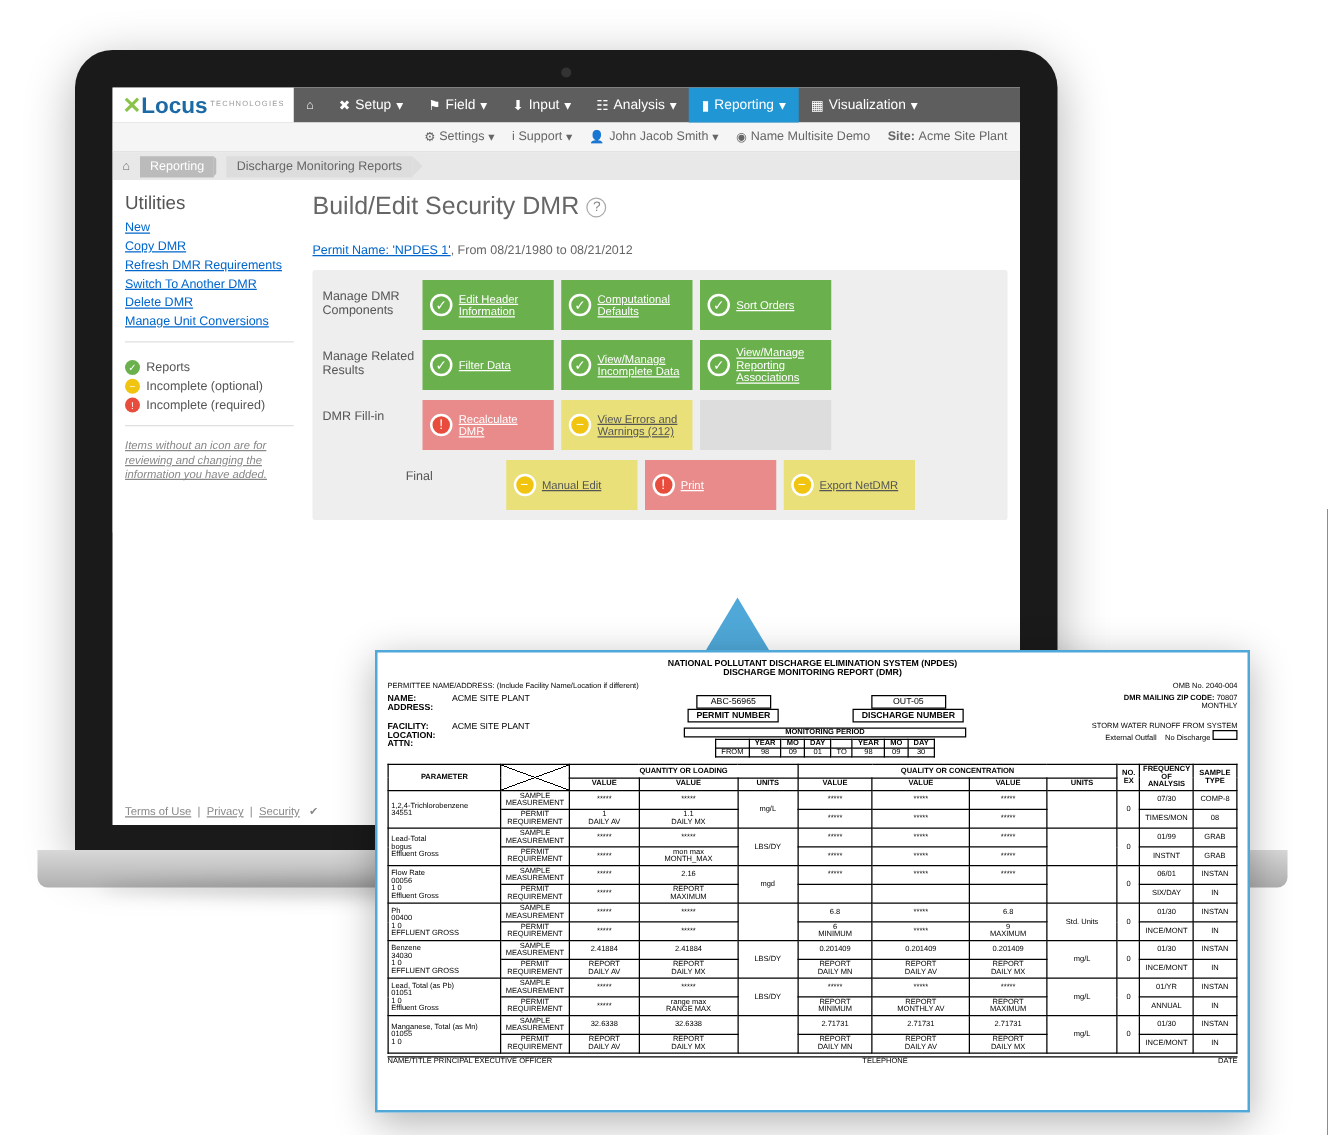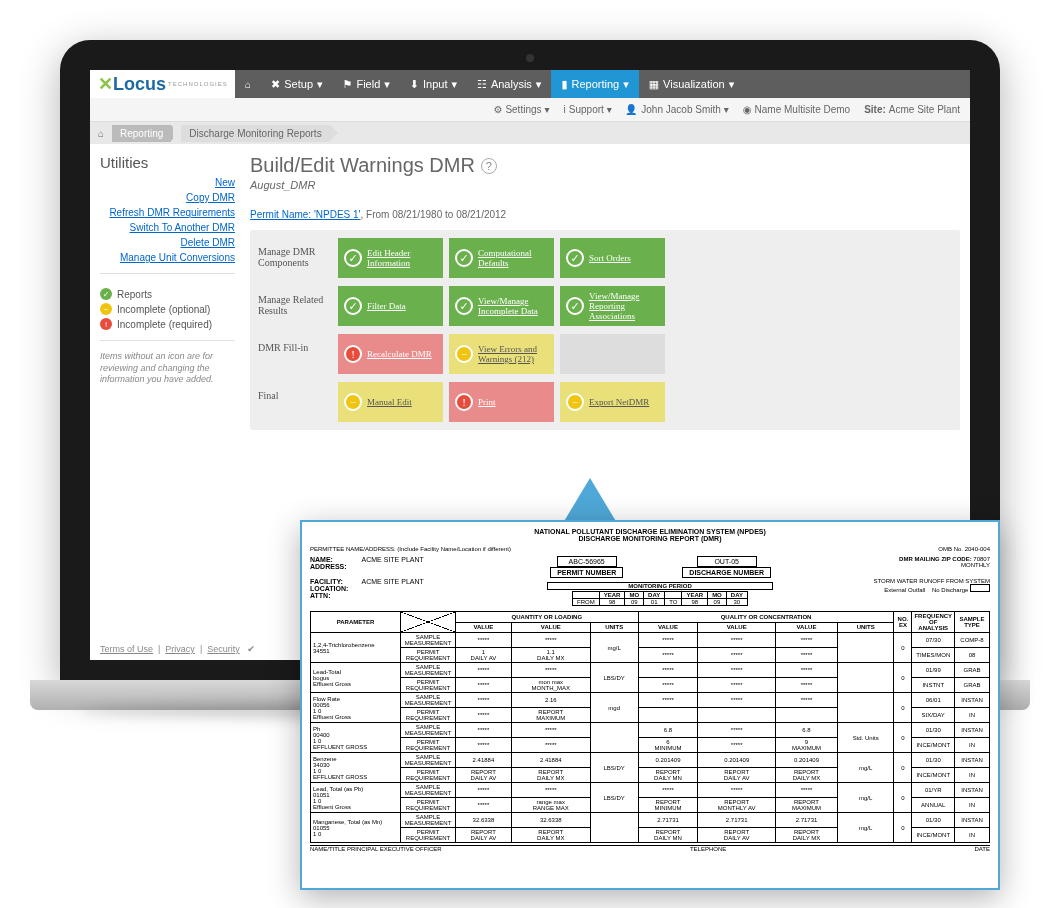--- a/index.html
+++ b/index.html
@@ -1,19 +1,19 @@
 <!DOCTYPE html>
 <html><head>
 <meta charset="utf-8">
 <style>
 * { box-sizing: border-box; margin: 0; padding: 0; }
 body { font-family: Arial, Helvetica, sans-serif; background: #fff; width: 1062px; height: 908px; overflow: hidden; position: relative; }
 
 
-.laptop-frame { position: absolute; top: 40px; left: 60px; width: 940px; height: 640px; background: #1a1a1a; border-radius: 30px 30px 0 0; padding: 30px 30px 0 30px; box-shadow: 0 10px 40px rgba(0,0,0,0.3); }
+.laptop-frame { position: absolute; top: 40px; left: 60px; width: 786px; height: 640px; background: #1a1a1a; border-radius: 30px 30px 0 0; padding: 30px 30px 0 30px; box-shadow: 0 10px 40px rgba(0,0,0,0.3); }
 .laptop-camera { position: absolute; top: 14px; left: 50%; transform: translateX(-50%); width: 8px; height: 8px; background: #333; border-radius: 50%; }
 .laptop-screen { width: 100%; height: 590px; background: #fff; overflow: hidden; position: relative; }
 .laptop-base { position: absolute; top: 680px; left: 30px; width: 1000px; height: 30px; background: linear-gradient(#d8d8d8, #b0b0b0); border-radius: 0 0 8px 8px; }
 .laptop-base::after { content:""; position:absolute; bottom:-10px; left:50px; right:50px; height:18px; background:rgba(0,0,0,0.15); border-radius:50%; filter:blur(6px); }
 
 
 .topnav { display:flex; align-items:center; background:#5e5e5e; height:28px; font-size:11px; color:#fff; }
 .logo-area { width:145px; height:28px; background:#fff; display:flex; align-items:center; padding-left:8px; }
 .logo { color:#1b6aa5; font-size:18px; font-weight:bold; }
 .logo-x { color:#8bc34a; }
@@ -32,41 +32,41 @@
 .crumb-arrow { background:#bbb; color:#fff; padding:3px 8px; position:relative; margin-right:10px; }
 .crumb-arrow::after { content:""; position:absolute; right:-8px; top:0; border-left:8px solid #bbb; border-top:8px solid transparent; border-bottom:8px solid transparent; height:0; }
 .crumb-step { background:#ddd; padding:3px 8px; position:relative; margin-right:10px; }
 .crumb-step::before { content:""; position:absolute; left:-8px; top:0; border-left:8px solid #e8e8e8; border-top:8px solid transparent; border-bottom:8px solid transparent; }
 .crumb-step::after { content:""; position:absolute; right:-8px; top:0; border-left:8px solid #ddd; border-top:8px solid transparent; border-bottom:8px solid transparent; }
 
 
 .main { display:flex; padding:10px; gap:15px; background:#fff; }
 .sidebar { width:135px; font-size:10px; color:#555; }
 .sidebar h3 { font-size:15px; color:#555; margin-bottom:6px; font-weight:normal; }
-.util-links a { display:block; color:#0066cc; text-decoration:underline; margin-bottom:4px; font-size:10px;text-align:right; }
+.util-links a { display:block; color:#0066cc; text-decoration:underline; margin-bottom:4px; font-size:10px; }
 .attrs { margin-top:18px; }
 .attr-line { margin-bottom:3px; }
 .legend { margin-top:14px; font-size:10px; }
 .legend-row { display:flex; align-items:center; gap:5px; margin-bottom:3px; }
 .status-dot { width:12px; height:12px; border-radius:50%; display:inline-flex; align-items:center; justify-content:center; font-size:8px; color:#fff; flex-shrink:0; }
 .dot-g { background:#6ab04c; } .dot-y { background:#f1c40f; } .dot-r { background:#e74c3c; }
-.sidebar .note { font-style:italic; color:#888; font-size:9px; margin-top:10px; line-height:1.3; }
+.sidebar .note { font-style:italic; color:#888; font-size:9px; margin-top:10px; line-height:1.3;text-decoration:underline; }
 .hr { border:none; border-top:1px solid #e0e0e0; margin:10px 0; }
 
 
 .content { flex:1; }
 .content h1 { font-size:20px; color:#666; font-weight:normal; display:flex; align-items:center; gap:6px; }
 .help-ico { width:16px; height:16px; border:1px solid #aaa; border-radius:50%; font-size:11px; display:inline-flex; align-items:center; justify-content:center; color:#888; }
 .subtitle { font-size:11px; font-style:italic; color:#666; margin-top:2px; }
 .permit-line { font-size:10px; color:#666; margin-top:18px; }
 .permit-line a { color:#0066cc; text-decoration:underline; }
 
 .panel { background:#eee; margin-top:10px; padding:8px; border-radius:2px; }
-.row { display:flex; align-items:flex-start; margin-bottom:8px;font-family:Liberation Serif, serif; }
-.row:last-child { margin-bottom:0; }
+.row { display:flex; align-items:flex-start; margin-bottom:8px; }
+.row:last-child { margin-bottom:0;justify-content:center; }
 .row-label { width:80px; font-size:10px; color:#555; padding-top:8px; }
 .tiles { display:flex; gap:6px; }
 .tile { width:105px; height:40px; display:flex; align-items:center; gap:5px; padding:4px 6px; font-size:9px; cursor:pointer; }
 .tile-g { background:#6ab04c; color:#fff; } .tile-g a { color:#fff; }
 .tile-y { background:#e9e07a; color:#555; }
 .tile-r { background:#e98b8b; color:#fff; }
 .tile-grey { background:#ddd; }
 .tile a { text-decoration:underline; }
 .tile .status-dot { width:18px; height:18px; border:2px solid #fff; font-size:11px; }
 
@@ -189,24 +189,23 @@
               <span class="status-dot dot-r">!</span>
               <span>Incomplete (required)</span>
             </div>
         </div>
         <hr class="hr">
         <div class="note">Items without an icon are for reviewing and changing the information you have added.</div>
       </div>
 
       <div class="content">
         <h1>
-            <span>Build/Edit Warnings DMR</span>
+            <span>Build/Edit Security DMR</span>
             <span class="help-ico">?</span>
           </h1>
-        <div class="subtitle">August_DMR</div>
         <div class="permit-line"><a>Permit Name: 'NPDES 1'</a><span>, From 08/21/1980 to 08/21/2012</span></div>
 
         <div class="panel">
           <div class="row">
             <div class="row-label">Manage DMR Components</div>
             <div class="tiles">
               <div class="tile tile-g">
                   <span class="status-dot dot-g">✓</span>
                   <a>Edit Header Information</a>
                 </div>

